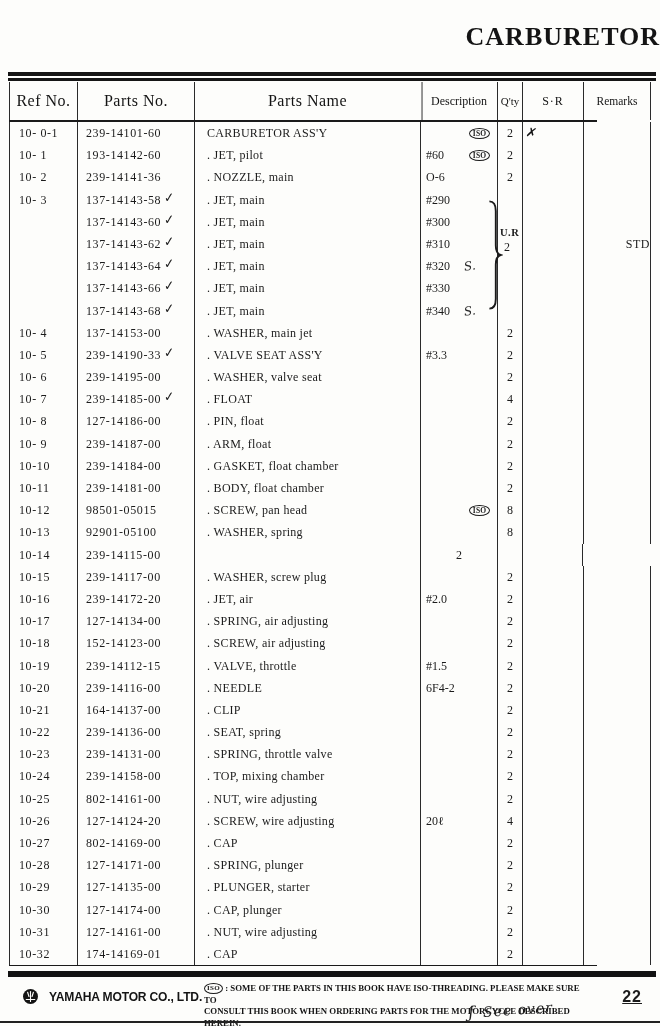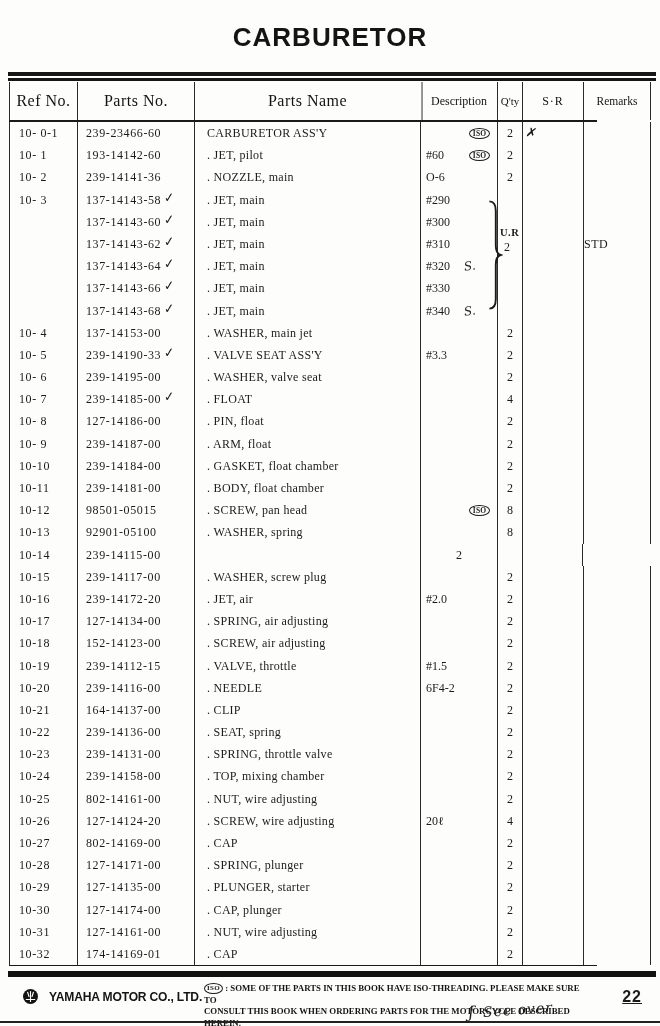--- a/index.html
+++ b/index.html
@@ -3,21 +3,21 @@
 <meta charset="utf-8">
 <style>
   html,body { margin:0; padding:0; background:#e8e8e4; }
   .page {
     position:relative; width:660px; height:1026px; margin:0 auto;
     background:#fdfdfb; color:#1b1b1b; overflow:hidden;
     font-family:"Liberation Serif", serif;
   }
   .title {
     position:absolute; top:22px; left:0; width:100%;
-    text-align:center; font-family:Liberation Sans, sans-serif;
+    text-align:right; font-family:Liberation Serif, serif;
     font-weight:700; font-size:26px; letter-spacing:1px; color:#141414;
   }
   .rule { position:absolute; left:8px; width:648px; background:#151515; }
   .rule-top1 { top:72px; height:4px; }
   .rule-top2 { top:78px; height:3px; }
 
   .table { position:absolute; left:9px; top:82px; width:588px; }
   .trow {
     display:grid;
     grid-template-columns:68px 117px 226px 77px 25px 61px 68px;
@@ -35,21 +35,21 @@
   .thead .h-rem { font-size:11.5px; }
 
   .tbody .trow { height:22.2px; font-size:12px; line-height:22.2px; }
   .tbody { border-bottom:1.8px solid #1a1a1a; }
   .c-ref  { padding-left:9px; letter-spacing:0.6px; }
   .c-part { padding-left:8px; letter-spacing:0.6px; }
   .c-name { padding-left:12px; letter-spacing:0.3px; }
   .c-desc { padding-left:5px; display:flex; align-items:center; }
   .c-qty  { text-align:center; }
   .c-sr   { padding-left:3px; }
-  .c-rem  { letter-spacing:0.5px; }
+  .c-rem  { letter-spacing:0.5px;text-align:right; }
 
   .iso-badge {
     display:inline-block; border:1.3px solid #1b1b1b; border-radius:50%;
     font-size:7.5px; font-weight:700; line-height:9px; padding:0 2.5px;
     letter-spacing:0.3px; vertical-align:middle;
     font-family:"Liberation Serif", serif;
   }
   .c-desc .iso-badge { margin-left:auto; margin-right:7px; }
   .check {
     display:inline-block; margin-left:3px; font-size:13px; font-weight:700;
@@ -104,21 +104,21 @@
       <div class="h-part">Parts No.</div>
       <div class="h-name">Parts Name</div>
       <div class="h-desc">Description</div>
       <div class="h-qty">Q'ty</div>
       <div class="h-sr">S·R</div>
       <div class="h-rem">Remarks</div>
     </div>
     <div class="tbody">
         <div class="trow">
       <div class="c-ref">10- 0-1</div>
-      <div class="c-part">239-23466-60</div>
+      <div class="c-part">239-14101-60</div>
       <div class="c-name">CARBURETOR ASS'Y</div>
       <div class="c-desc">
             <span></span>
             <span class="iso-badge">ISO</span>
           </div>
       <div class="c-qty">2</div>
       <div class="c-sr"><span class="sr-mark">✗</span></div>
       <div class="c-rem"></div>
     </div>
         <div class="trow">

